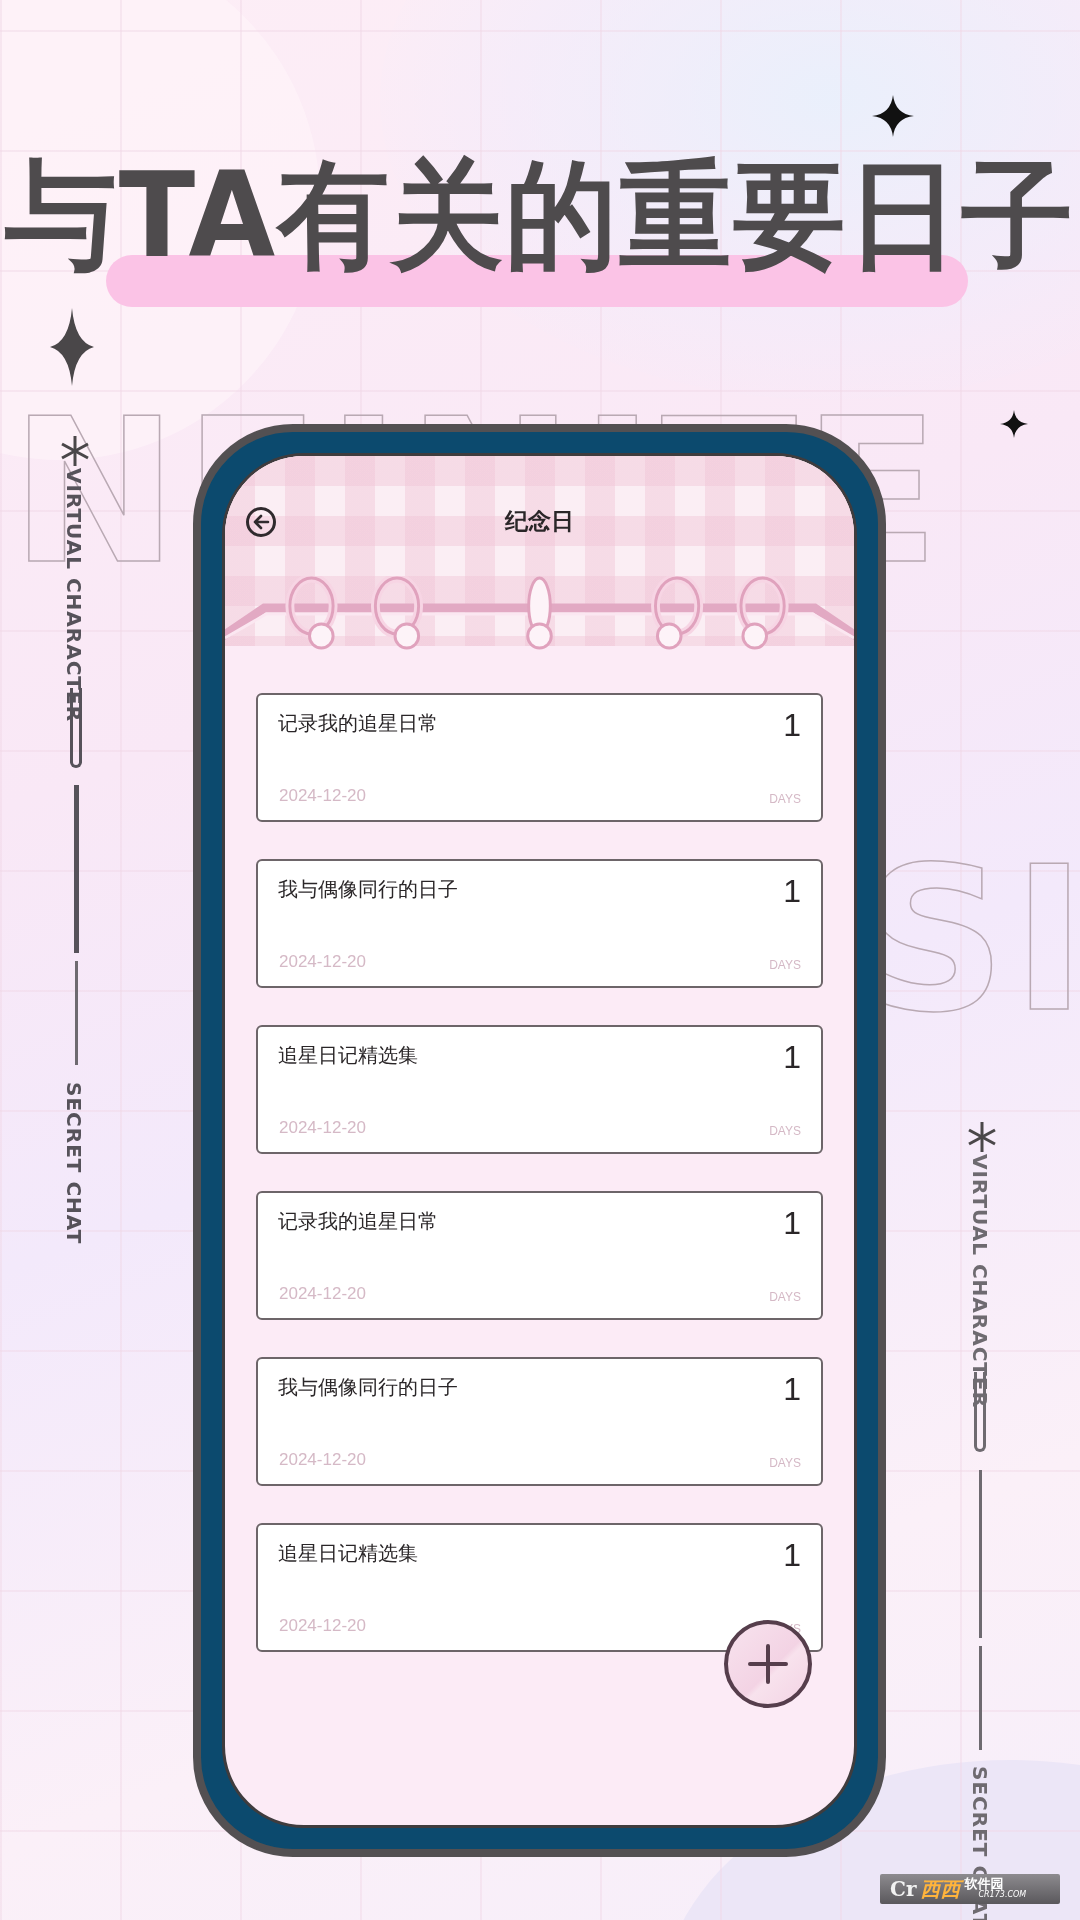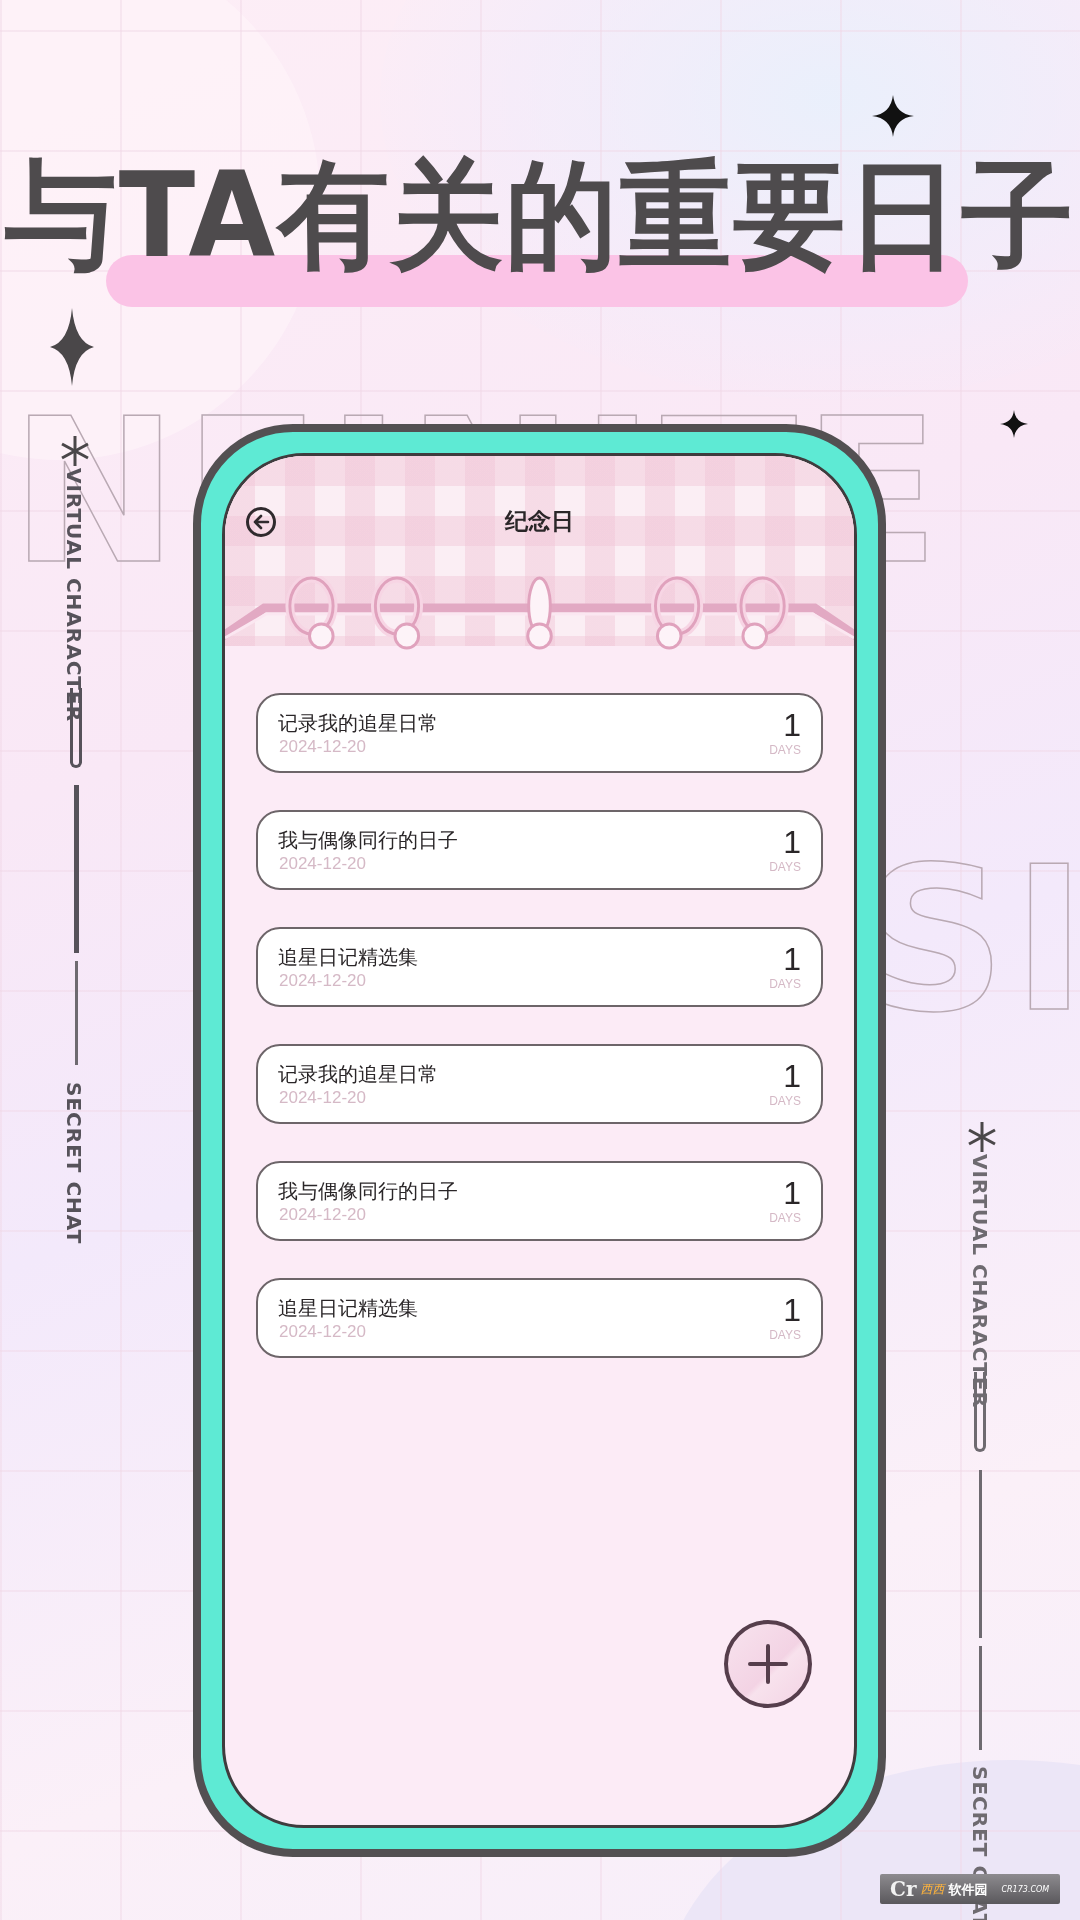--- a/index.html
+++ b/index.html
@@ -64,21 +64,21 @@
   .side-line { position: absolute; width: 5px; background: #56525a; }
   .side-line.thin { width: 3px; background: #6e6a70; }
   .bracket {
     position: absolute; width: 12px; border: 3px solid #56525a; border-top: none;
     border-radius: 0 0 6px 6px;
   }
 
   
   .phone {
     position: absolute; left: 193px; top: 424px; width: 693px; height: 1433px;
-    border: 8px solid #535052; border-radius: 100px; background: #5eead4;
+    border: 8px solid #535052; border-radius: 100px; background: #0c4a6e;
   }
   .screen {
     position: absolute; left: 21px; top: 21px; right: 21px; bottom: 21px;
     border: 3px solid #3f3c3e; border-radius: 82px; overflow: hidden;
     background: #fcebf6;
   }
   .screen-header {
     position: absolute; left: 0; top: 0; right: 0; height: 190px;
     background-color: #fbeef4;
     background-image:
@@ -93,22 +93,22 @@
   }
   .screen-title {
     position: absolute; left: 0; right: 0; top: 50px; text-align: center;
     font-size: 23px; font-weight: bold; color: #2a2628;
   }
   .binder { position: absolute; left: 0; top: 120px; width: 100%; height: 90px; }
   .list {
     position: absolute; left: 31px; right: 31px; top: 237px;
   }
   .card {
-    position: relative; height: 80px; margin-bottom: 37px;
-    background: #ffffff; border: 2.5px solid #6d6569; border-radius: 24px;
+    position: relative; height: 129px; margin-bottom: 37px;
+    background: #ffffff; border: 2.5px solid #6d6569; border-radius: 6px;
   }
   .card-title {
     position: absolute; left: 20px; top: 15px; font-size: 20px; color: #2a2628;
   }
   .card-count {
     position: absolute; right: 20px; top: 12px; font-size: 32px; color: #2a2628;
     font-family: "Liberation Sans", sans-serif;
   }
   .card-date {
     position: absolute; left: 21px; bottom: 14px; font-size: 17px; color: #d5b9c6;
@@ -126,22 +126,22 @@
     display: flex; align-items: center; justify-content: center;
   }
 
   
   .watermark {
     position: absolute; left: 880px; top: 1874px; width: 180px; height: 30px;
     background: linear-gradient(#8d8b8f, #5a585c); border-radius: 2px;
     display: flex; align-items: center; padding-left: 10px; gap: 4px;
   }
   .wm-logo { font-family: "DejaVu Serif", serif; font-size: 20px; color: #f2f2f2; font-weight: bold; }
-  .wm-brand { font-size: 12px; color: #ffb43c; font-weight: normal; font-style: italic; }
-  .wm-text { display: flex; flex-direction: row; line-height: 11px; }
+  .wm-brand { font-size: 20px; color: #ffb43c; font-weight: bold; font-style: italic; }
+  .wm-text { display: flex; flex-direction: column; line-height: 11px; }
   .wm-cn { font-size: 13px; color: #ffffff; font-weight: bold; }
   .wm-url { font-size: 8px; color: #ffffff; font-style: italic; margin-left: 14px; }
 </style>
 </head>
 <body>
 
 <div class="bg-blob-left"></div>
 <div class="bg-blob-top"></div>
 <div class="bg-blob-bottom"></div>
 <div class="bg-grid"></div>

